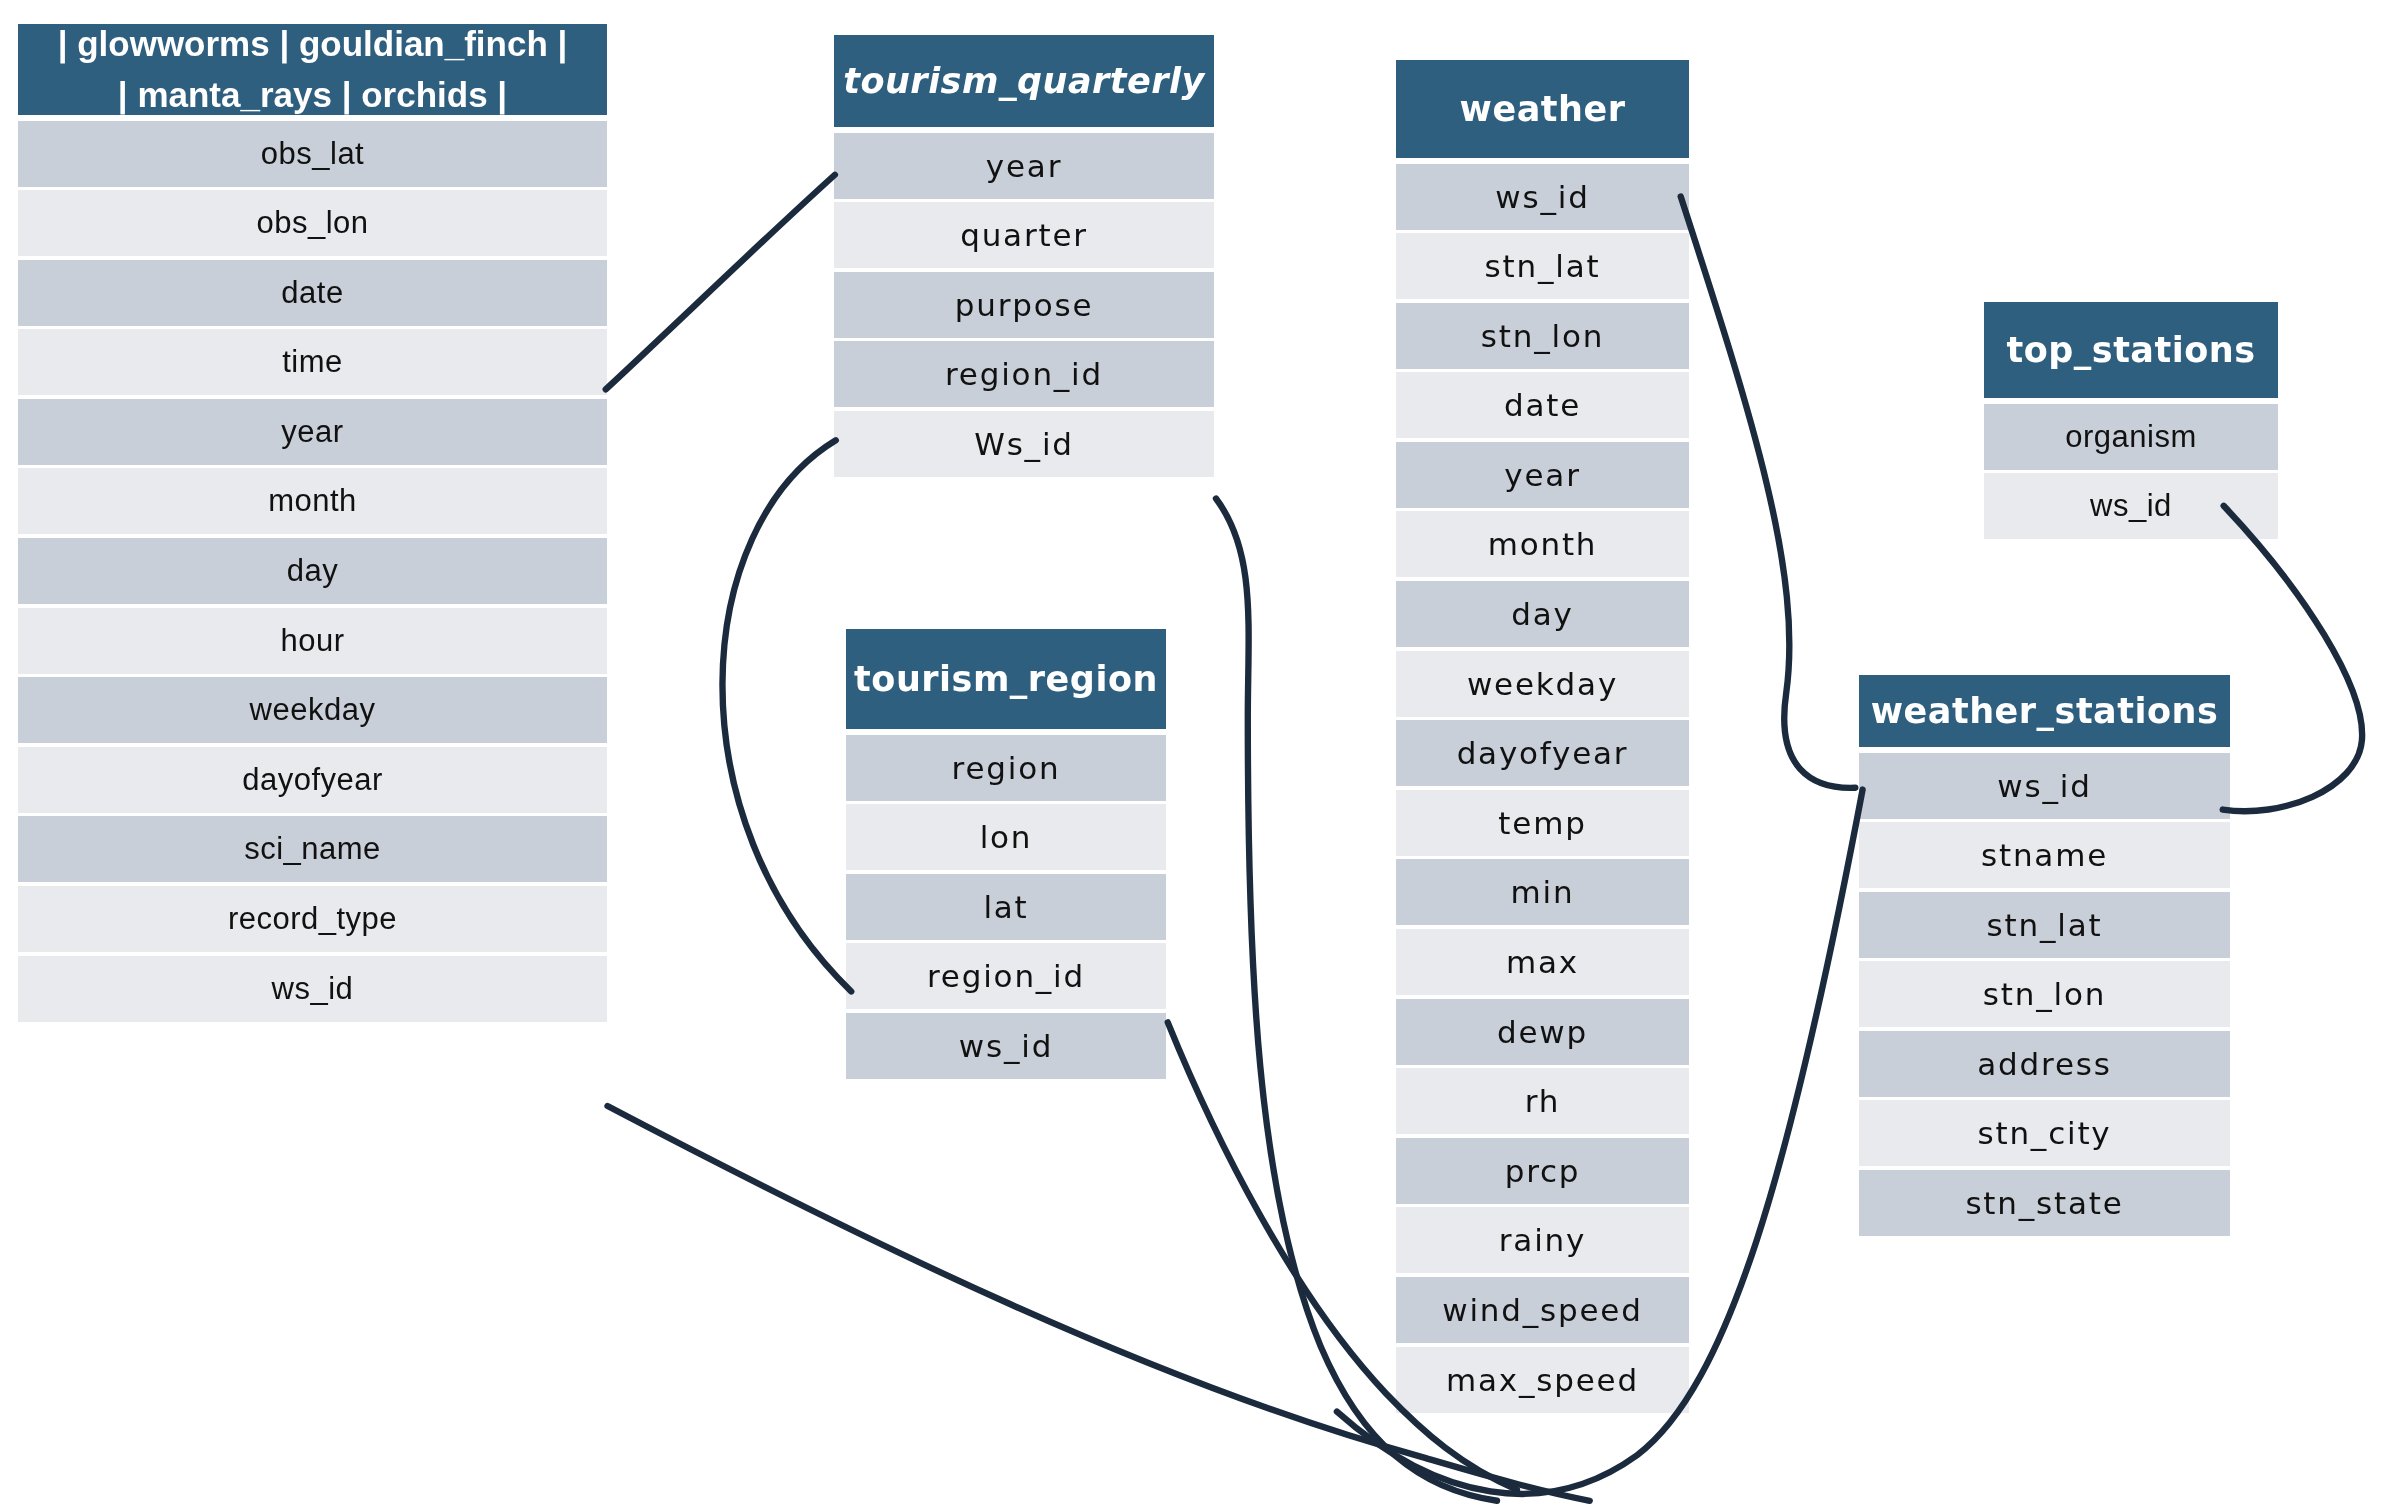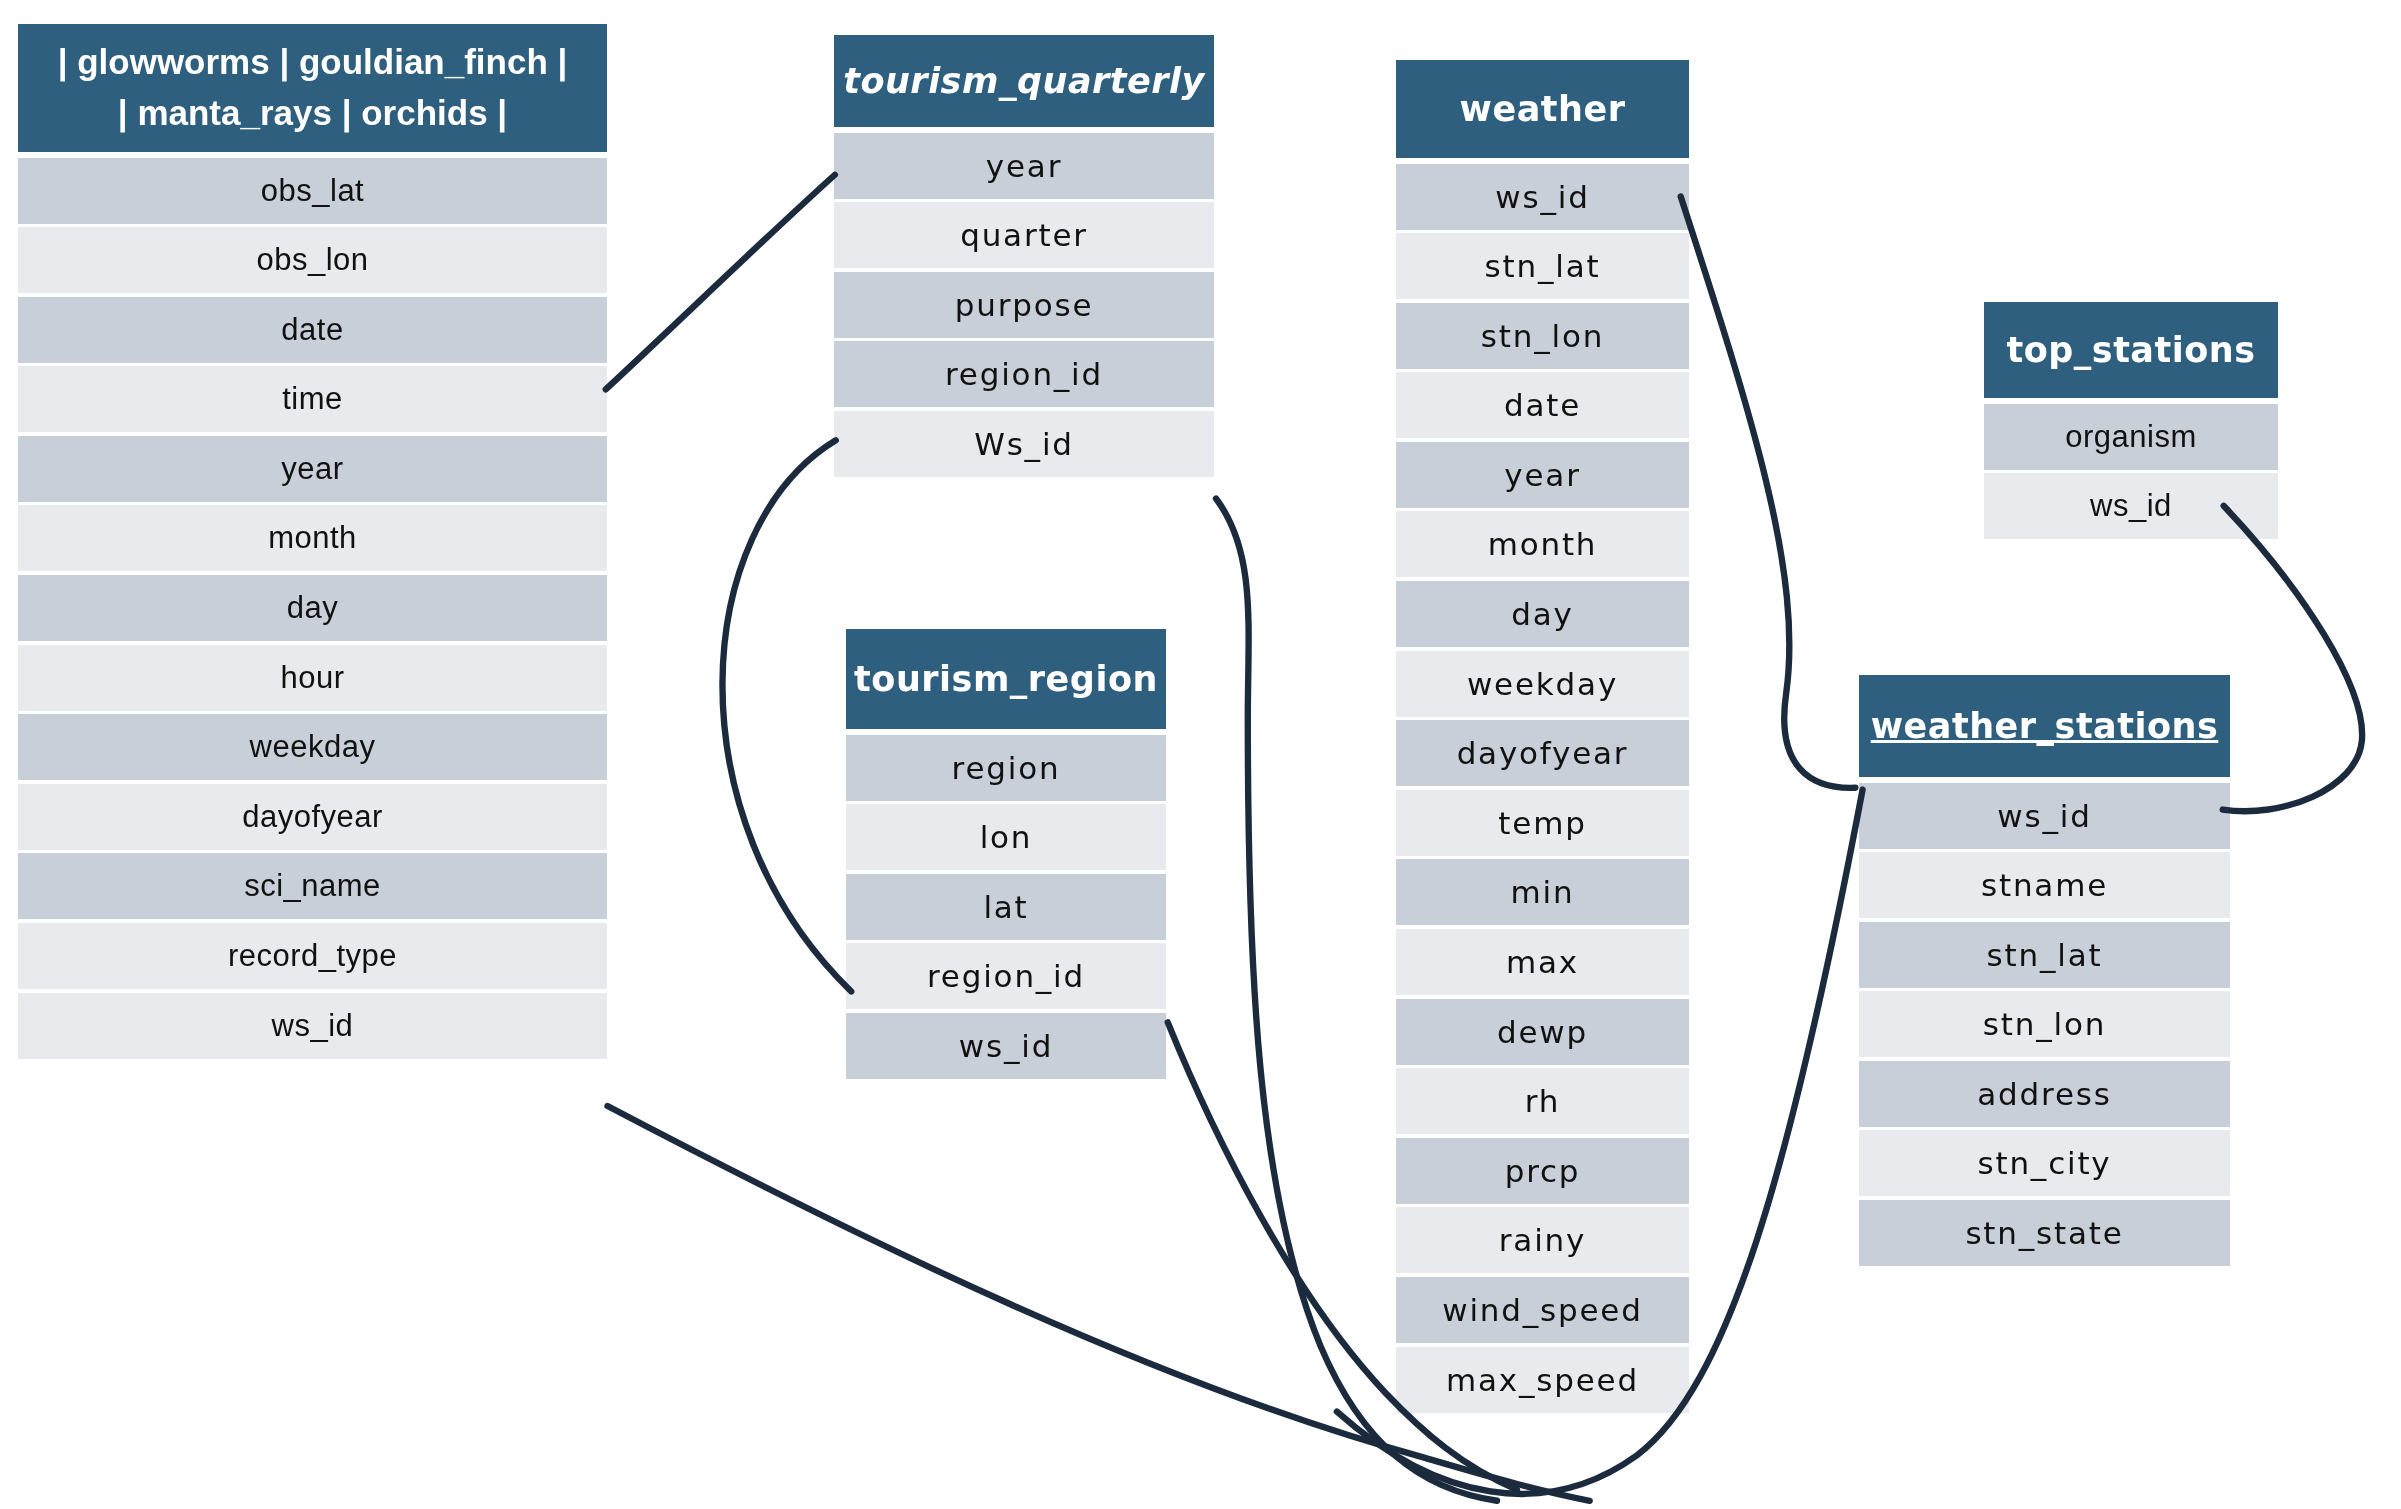--- a/index.html
+++ b/index.html
@@ -57,21 +57,21 @@
   .row.light{background:var(--row-light);}
   .rows-a .row{font-family:"Liberation Sans",sans-serif;letter-spacing:0.5px;}
   .rows-b .row{font-family:"DejaVu Sans",sans-serif;letter-spacing:1.8px;}
 </style>
 </head>
 <body>
 
 <div class="canvas">
 
   <div class="table" style="left:18px;top:24px;width:589px;">
-    <div class="thead font-a" style="height:128px;">| glowworms | gouldian_finch |
+    <div class="thead font-a" style="height:91px;">| glowworms | gouldian_finch |
 | manta_rays | orchids |</div>
     <div class="rows rows-a">
         <div class="row dark">obs_lat</div>
         <div class="row light">obs_lon</div>
         <div class="row dark">date</div>
         <div class="row light">time</div>
         <div class="row dark">year</div>
         <div class="row light">month</div>
         <div class="row dark">day</div>
         <div class="row light">hour</div>
@@ -131,21 +131,21 @@
 
   <div class="table" style="left:1984px;top:302px;width:294px;">
     <div class="thead font-b" style="height:96px;">top_stations</div>
     <div class="rows rows-a">
         <div class="row dark">organism</div>
         <div class="row light">ws_id</div>
       </div>
   </div>
 
   <div class="table font-b" style="left:1859px;top:675px;width:371px;">
-    <div class="thead font-b" style="height:102px;text-decoration:underline;">weather_stations</div>
+    <div class="thead font-b" style="height:72px;">weather_stations</div>
     <div class="rows rows-b">
         <div class="row dark">ws_id</div>
         <div class="row light">stname</div>
         <div class="row dark">stn_lat</div>
         <div class="row light">stn_lon</div>
         <div class="row dark">address</div>
         <div class="row light">stn_city</div>
         <div class="row dark">stn_state</div>
       </div>
   </div>

